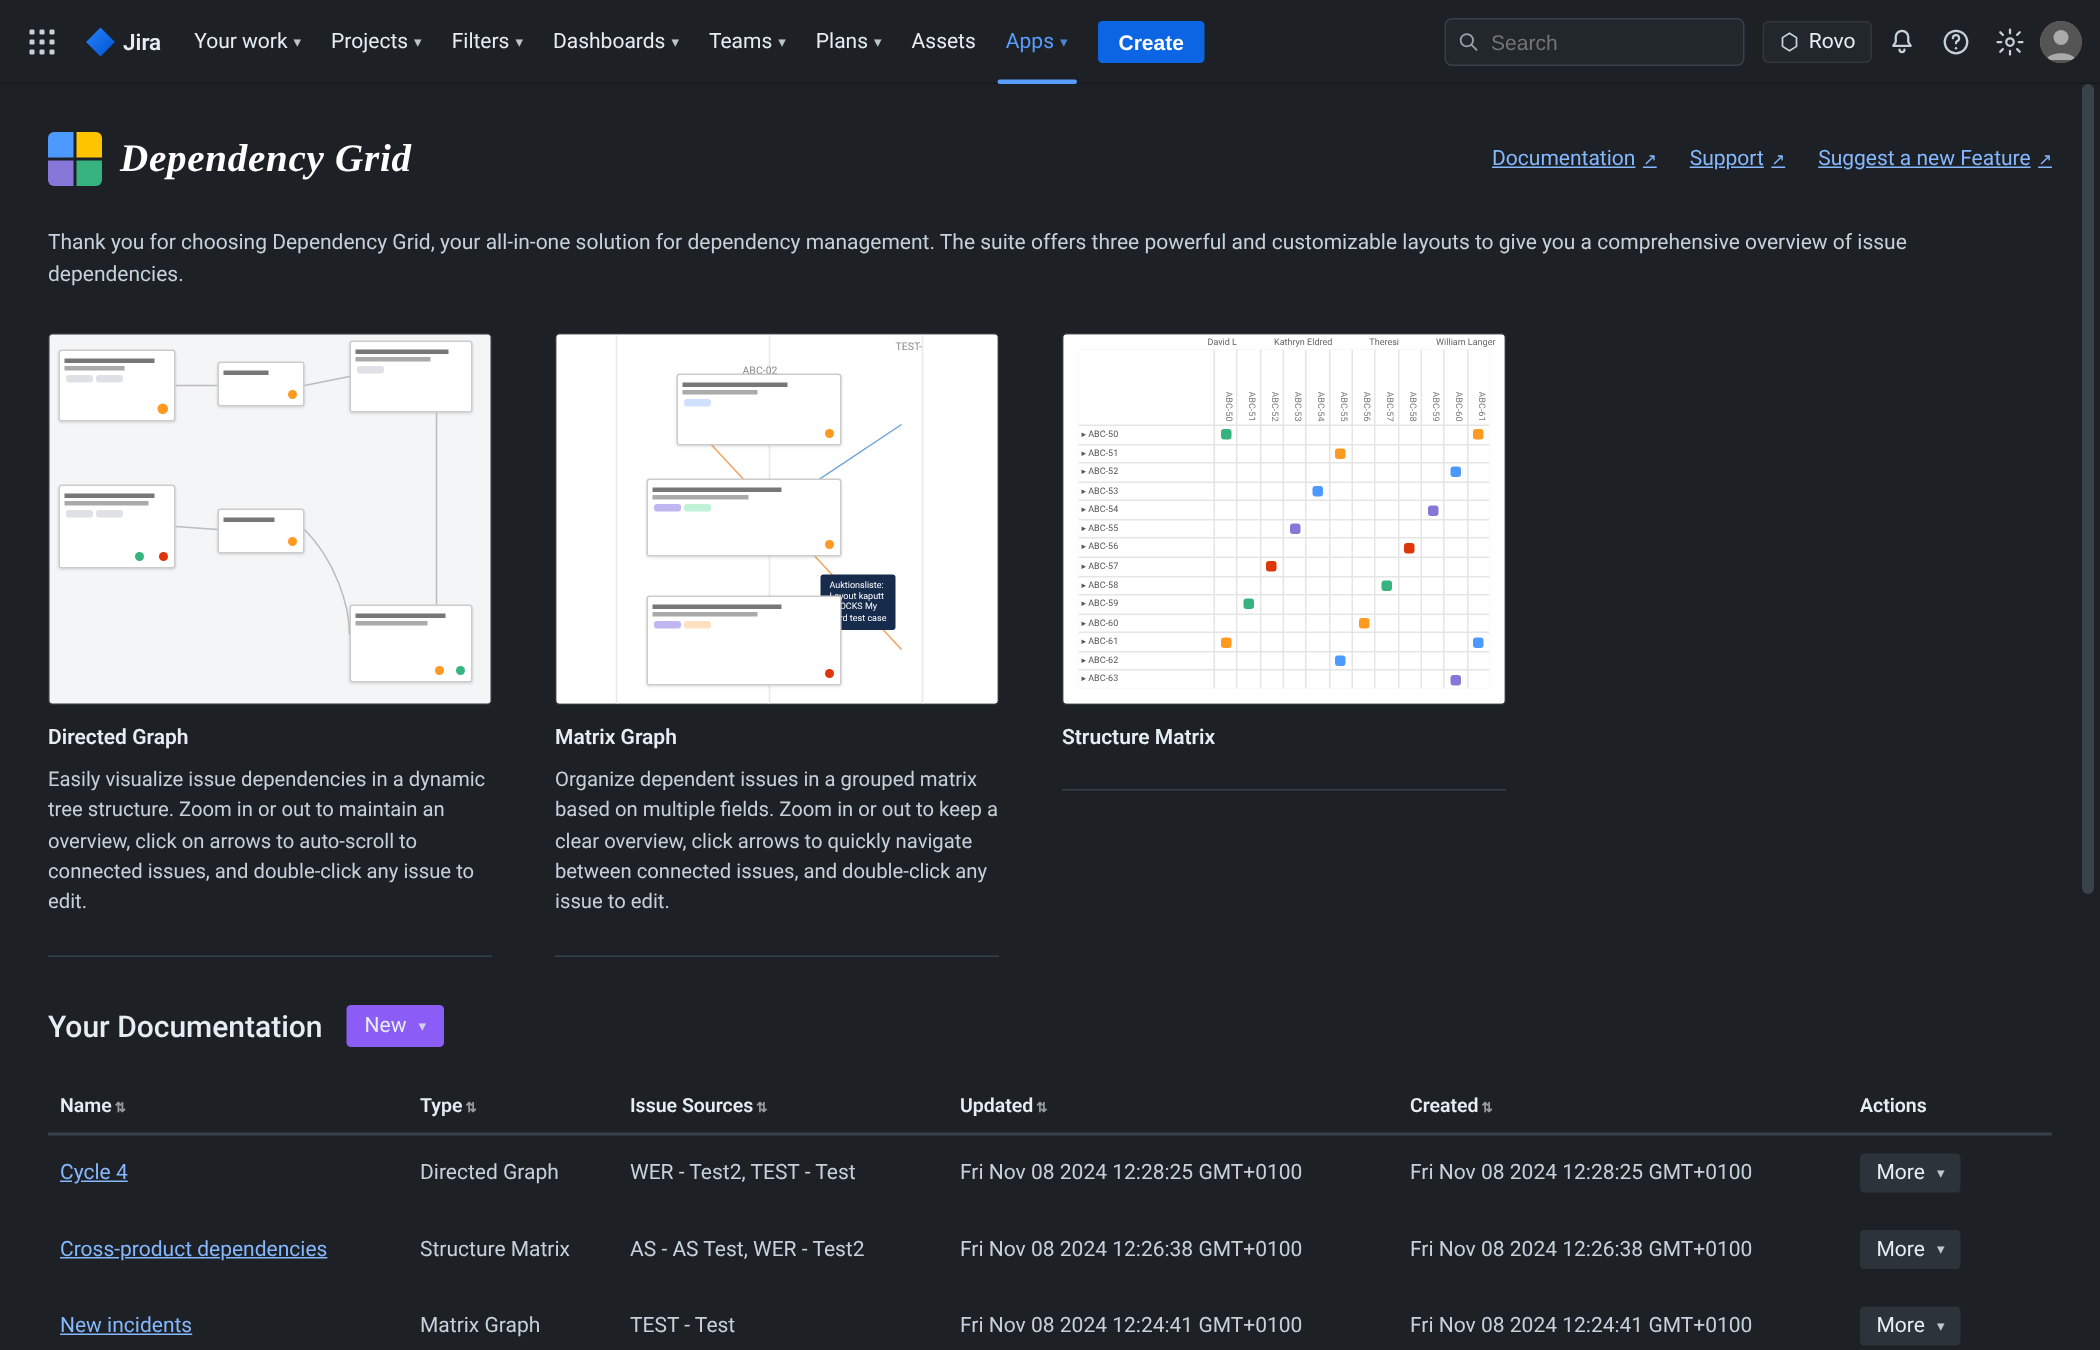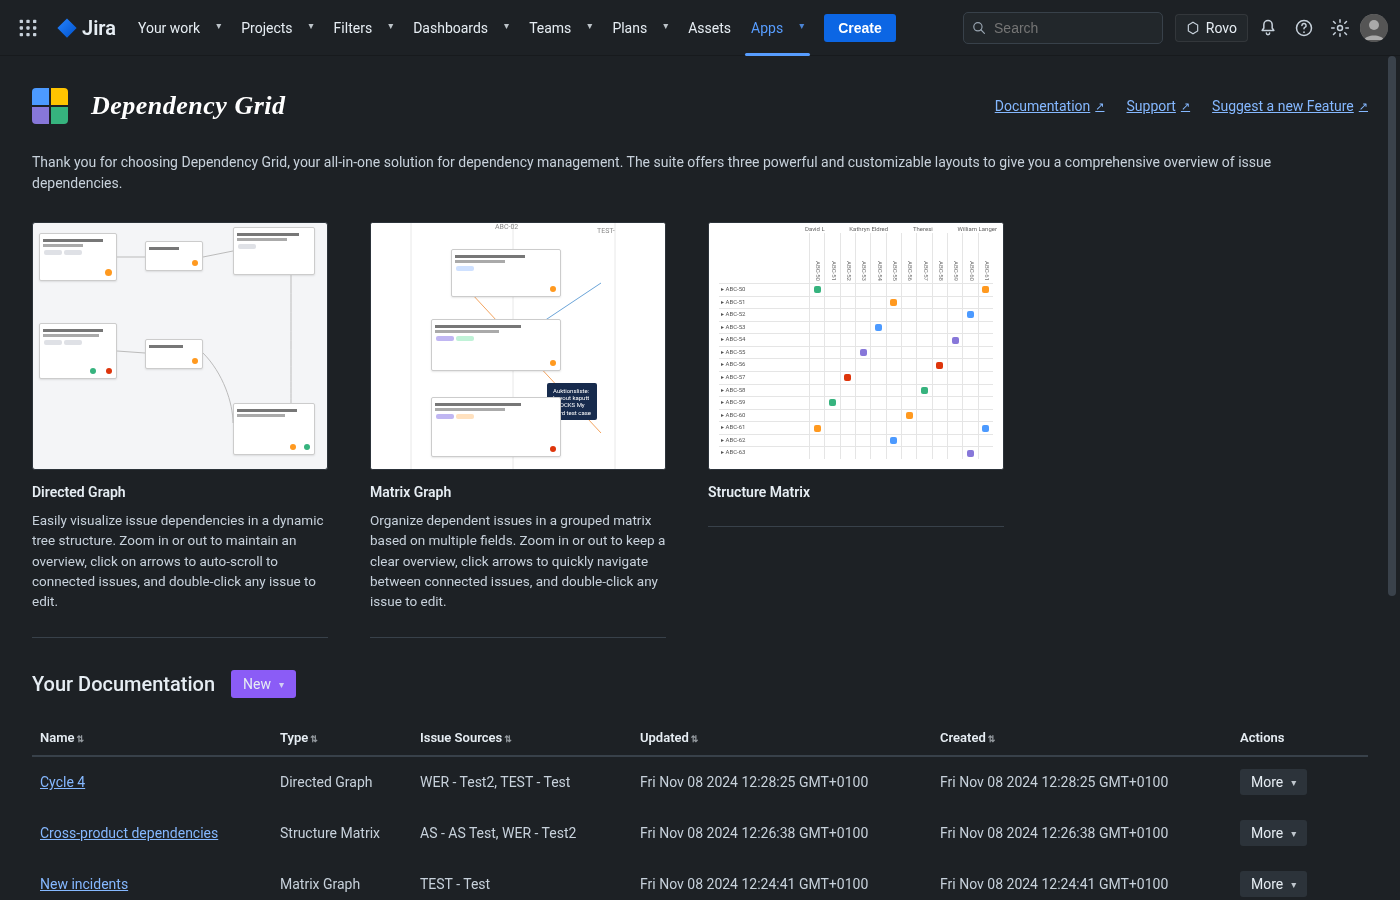--- a/index.html
+++ b/index.html
@@ -19,37 +19,37 @@
   html,body{margin:0;padding:0;background:var(--bg);color:var(--text);font-family:-apple-system,BlinkMacSystemFont,"Segoe UI",Roboto,Helvetica,Arial,sans-serif;font-size:14px;}
   body{width:1400px;height:900px;overflow:hidden;position:relative;}
 
   
   .topnav{height:56px;display:flex;align-items:center;padding:0 12px;border-bottom:1px solid #0003;gap:4px;}
   .nav-left{display:flex;align-items:center;gap:4px;}
   .appswitch{width:32px;height:32px;display:flex;align-items:center;justify-content:center;border-radius:4px;cursor:pointer;}
   .appswitch svg{width:20px;height:20px;}
   .logo{display:flex;align-items:center;gap:4px;padding:0 8px;cursor:pointer;}
   .logo-mark svg{display:block;}
-  .logo-text{font-weight:600;color:var(--text-bright);font-size:20px;}
-  .nav-item{display:flex;align-items:flex-start;gap:16px;padding:6px 10px;border-radius:4px;cursor:pointer;font-size:14px;color:var(--text-bright);white-space:nowrap;}
+  .logo-text{font-weight:600;color:var(--text-bright);font-size:15px;}
+  .nav-item{display:flex;align-items:center;gap:4px;padding:6px 10px;border-radius:4px;cursor:pointer;font-size:14px;color:var(--text-bright);white-space:nowrap;}
   .nav-item.active{color:#579dff;position:relative;}
   .nav-item.active::after{content:"";position:absolute;left:4px;right:4px;bottom:-14px;height:3px;background:#579dff;border-radius:2px;}
   .chev{font-size:10px;opacity:.8;}
   .btn-primary{background:var(--accent);color:#fff;padding:6px 14px;border-radius:3px;font-weight:700;cursor:pointer;border:none;font-size:14px;margin-left:6px;}
   .nav-spacer{flex:1;}
   .search{display:flex;align-items:center;background:var(--bg-input);border:1px solid var(--border);border-radius:5px;padding:4px 8px;width:200px;height:32px;gap:6px;}
   .search input{background:transparent;border:none;outline:none;color:var(--text);font-size:14px;width:100%;}
   .rovo{display:flex;align-items:center;gap:6px;background:var(--bg-elev);border:1px solid rgba(255,255,255,0.08);border-radius:4px;padding:5px 10px;font-size:14px;color:var(--text-bright);cursor:pointer;}
   .nav-icon{width:32px;height:32px;display:flex;align-items:center;justify-content:center;cursor:pointer;border-radius:50%;color:var(--text);}
   .avatar{width:28px;height:28px;border-radius:50%;background:linear-gradient(135deg,#888,#555);overflow:hidden;cursor:pointer;display:flex;align-items:center;justify-content:center;}
 
   
   .page{padding:32px 32px 32px 32px;height:calc(900px - 56px);overflow:hidden;}
   .app-header{display:flex;align-items:center;justify-content:space-between;margin-bottom:28px;}
-  .app-title-row{display:flex;align-items:center;gap:23px;}
+  .app-title-row{display:flex;align-items:center;gap:12px;}
   .app-logo{width:36px;height:36px;border-radius:4px;display:grid;grid-template-columns:1fr 1fr;grid-template-rows:1fr 1fr;gap:2px;overflow:hidden;}
   .app-logo div:nth-child(1){background:#4c9aff;}
   .app-logo div:nth-child(2){background:#ffc400;}
   .app-logo div:nth-child(3){background:#8777d9;}
   .app-logo div:nth-child(4){background:#36b37e;}
   .app-name{font-family:Georgia,"Times New Roman",serif;font-style:italic;font-weight:700;font-size:26px;color:#fff;letter-spacing:.5px;}
   .app-links{display:flex;gap:22px;}
   .ext-link{color:var(--link);text-decoration:underline;font-size:14px;display:flex;align-items:center;gap:5px;cursor:pointer;}
   .ext-icon{font-size:11px;}
 
@@ -274,21 +274,21 @@
                 <line x1="142" y1="0" x2="142" y2="248"></line>
                 <line x1="244" y1="0" x2="244" y2="248"></line>
               </g>
               <g stroke="#f3a35e" stroke-width="1" fill="none">
                 <path d="M100 70 L230 210"></path>
               </g>
               <g stroke="#6ba4d8" stroke-width="1" fill="none">
                 <path d="M110 140 L230 60"></path>
               </g>
             </svg>
-    <div style="position:absolute;left:124px;top:0;font-size:7px;color:#888">ABC-02</div>
+    <div style="position:absolute;left:124px;top:20px;font-size:7px;color:#888">ABC-02</div>
     <div style="position:absolute;left:226px;top:4px;font-size:7px;color:#888">TEST-</div>
     <div class="thumb-box" style="left:80px;top:26px;width:110px;height:48px;padding:3px;"><div style="height:3px;width:70px;background:#777;margin:2px 0"></div><div style="height:3px;width:50px;background:#aaa;margin:2px 0"></div><span class="thumb-tag" style="background:#cfe1ff"></span><div class="thumb-dot" style="right:4px;bottom:4px;background:#ff991f"></div></div>
     <div class="thumb-box" style="left:60px;top:96px;width:130px;height:52px;padding:3px;"><div style="height:3px;width:86px;background:#777;margin:2px 0"></div><div style="height:3px;width:64px;background:#aaa;margin:2px 0"></div><span class="thumb-tag" style="background:#c0b6f2"></span><span class="thumb-tag" style="background:#c0f2d7"></span><div class="thumb-dot" style="right:4px;bottom:4px;background:#ff991f"></div></div>
     <div style="position:absolute;left:176px;top:160px;background:#172b4d;color:#fff;font-size:6px;padding:4px 6px;border-radius:2px;line-height:1.2;">Auktionsliste:<br>Layout kaputt<br>BLOCKS My<br>third test case</div>
     <div class="thumb-box" style="left:60px;top:174px;width:130px;height:60px;padding:3px;"><div style="height:3px;width:86px;background:#777;margin:2px 0"></div><div style="height:3px;width:70px;background:#aaa;margin:2px 0"></div><span class="thumb-tag" style="background:#c0b6f2"></span><span class="thumb-tag" style="background:#ffe1bf"></span><div class="thumb-dot" style="right:4px;bottom:4px;background:#de350b"></div></div>
   </div>
         </div>
     <div class="card-title">Matrix Graph</div>
     <div class="card-desc">Organize dependent issues in a grouped matrix based on multiple fields. Zoom in or out to keep a clear overview, click arrows to quickly navigate between connected issues, and double-click any issue to edit.</div>
     <div class="card-sep"></div>

